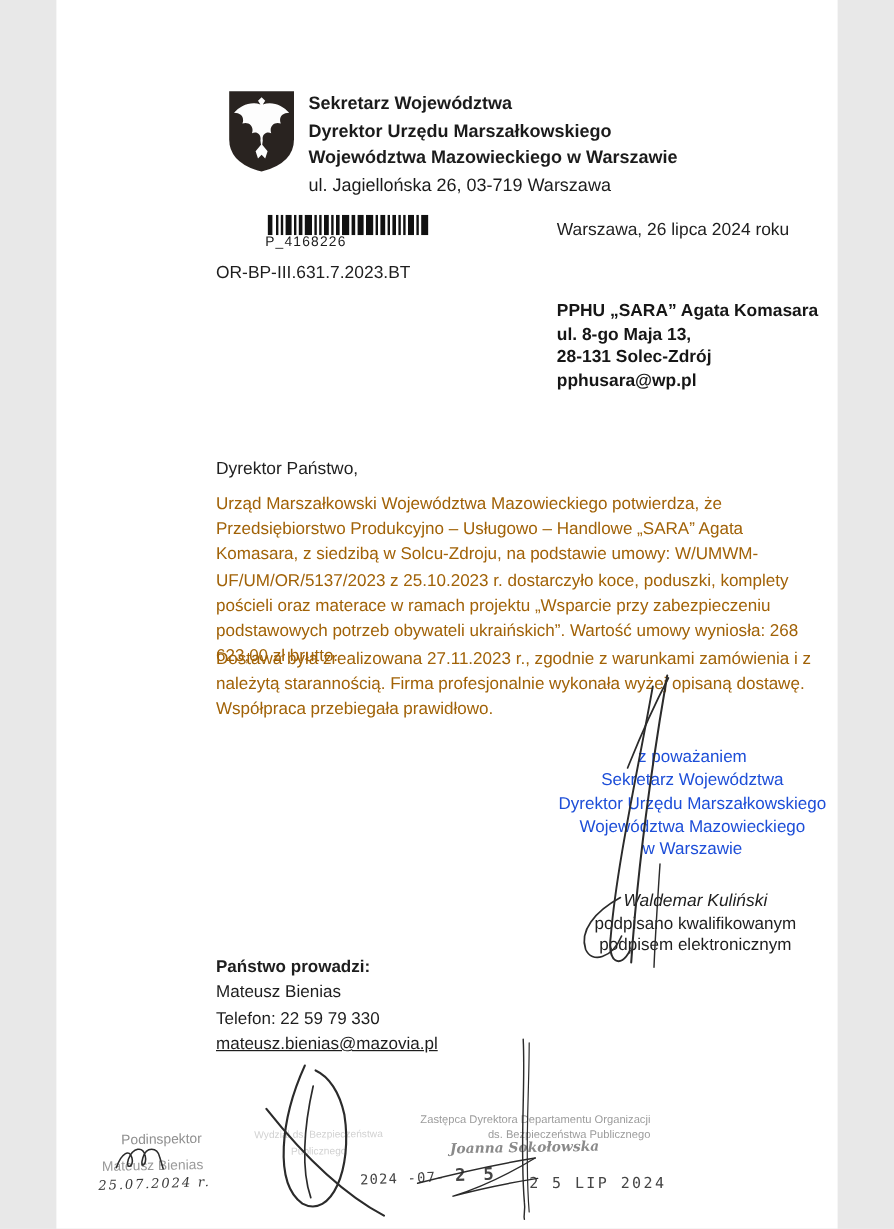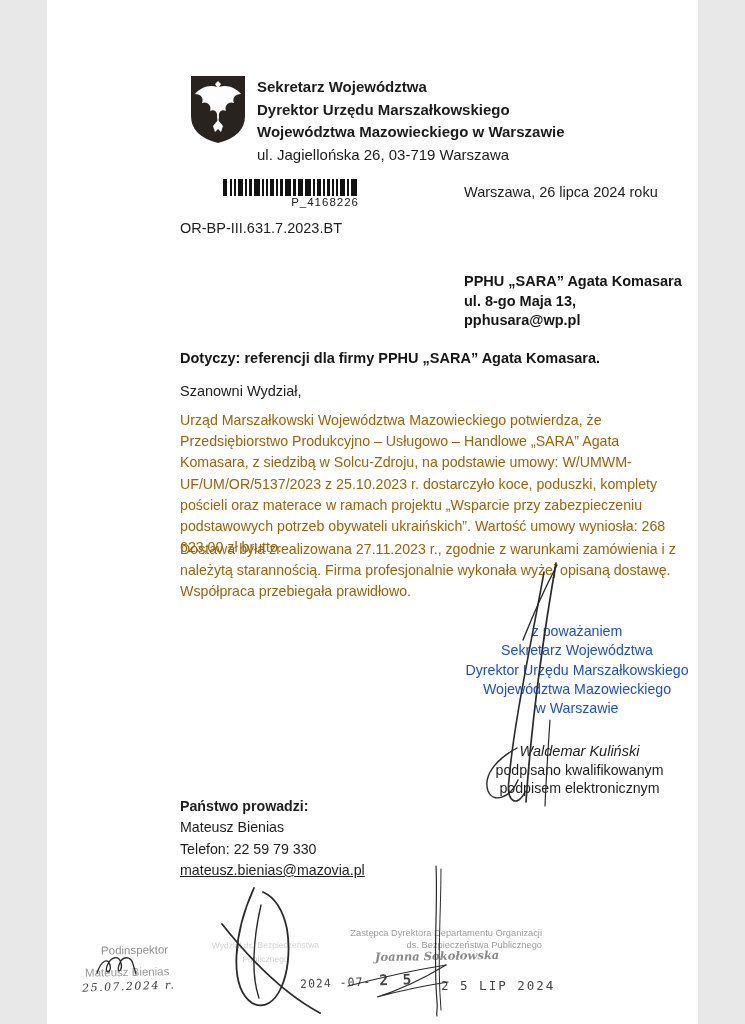--- a/index.html
+++ b/index.html
@@ -6,26 +6,26 @@
   .page{
     position:relative;width:651px;height:1024px;margin:0 auto;
     background:#fff;overflow:hidden;
     font-family:"Liberation Sans",sans-serif;color:#212121;
   }
   .abs{position:absolute;}
   .b{font-weight:bold;}
   .letterhead{top:74px;left:142px;display:flex;gap:10px;align-items:flex-start;}
   .crest{width:58px;height:70px;flex:0 0 auto;}
   .lh-lines{padding-top:2px;font-size:15px;line-height:22.5px;color:#1b1b1b;}
-  .barcode-block{top:179px;left:174px;width:138px;text-align:right;}
+  .barcode-block{top:179px;left:174px;width:138px;text-align:left;}
   .barcode{display:block;margin:0 auto;}
   .barcode-label{font-size:11.5px;letter-spacing:1px;color:#1b1b1b;margin-top:0px;}
   .date-line{top:184px;left:417px;font-size:14.5px;color:#1e1e1e;}
   .ref-line{top:220px;left:133px;font-size:14.5px;color:#1e1e1e;}
-  .recipient{top:272px;left:417px;font-size:14.5px;line-height:19.5px;font-weight:bold;color:#161616;}
+  .recipient{top:250px;left:417px;font-size:14.5px;line-height:19.5px;font-weight:bold;color:#161616;}
   .subject{top:350px;left:133px;font-size:14.5px;font-weight:bold;color:#161616;}
   .salutation{top:383px;left:133px;font-size:14.5px;}
   .para{left:133px;width:499px;font-size:14.2px;line-height:21.2px;color:#a16207;text-align:left;}
   .para1{top:410px;}
   .para2{top:539px;}
   .closing{top:622px;left:407px;width:246px;text-align:center;font-size:14.2px;line-height:19.3px;color:#1d4ed8;}
   .signer{top:742px;left:420px;width:225px;text-align:center;font-size:14.2px;line-height:18.5px;color:#1e1e1e;}
   .signer-name{font-style:italic;font-size:14.5px;}
   .contact{top:796px;left:133px;font-size:14.2px;line-height:21.3px;color:#1e1e1e;}
   .contact .email{text-decoration:underline;}
@@ -92,25 +92,25 @@
     </svg>
     <div class="barcode-label">P_4168226</div>
   </div>
 
   <div class="abs date-line">Warszawa, 26 lipca 2024 roku</div>
   <div class="abs ref-line">OR-BP-III.631.7.2023.BT</div>
 
   <div class="abs recipient">
     <div>PPHU „SARA” Agata Komasara</div>
     <div>ul. 8-go Maja 13,</div>
+    <div>28-131 Solec-Zdrój</div>
     <div>pphusara@wp.pl</div>
   </div>
 
-  <div class="abs subject">Dotyczy: referencji dla firmy PPHU „SARA” Agata Komasara.</div>
-  <div class="abs salutation">Szanowni Wydział,</div>
+  <div class="abs salutation">Dyrektor Państwo,</div>
 
   <div class="abs para para1">Urząd Marszałkowski Województwa Mazowieckiego potwierdza, że Przedsiębiorstwo Produkcyjno – Usługowo – Handlowe „SARA” Agata Komasara, z siedzibą w Solcu-Zdroju, na podstawie umowy: W/UMWM-UF/UM/OR/5137/2023 z 25.10.2023 r. dostarczyło koce, poduszki, komplety pościeli oraz materace w ramach projektu „Wsparcie przy zabezpieczeniu podstawowych potrzeb obywateli ukraińskich”. Wartość umowy wyniosła: 268 623,00 zł brutto.</div>
   <div class="abs para para2">Dostawa była zrealizowana 27.11.2023 r., zgodnie z warunkami zamówienia i z należytą starannością. Firma profesjonalnie wykonała wyżej opisaną dostawę. Współpraca przebiegała prawidłowo.</div>
 
   <div class="abs closing">
     <div>z poważaniem</div>
     <div>Sekretarz Województwa</div>
     <div>Dyrektor Urzędu Marszałkowskiego</div>
     <div>Województwa Mazowieckiego</div>
     <div>w Warszawie</div>

